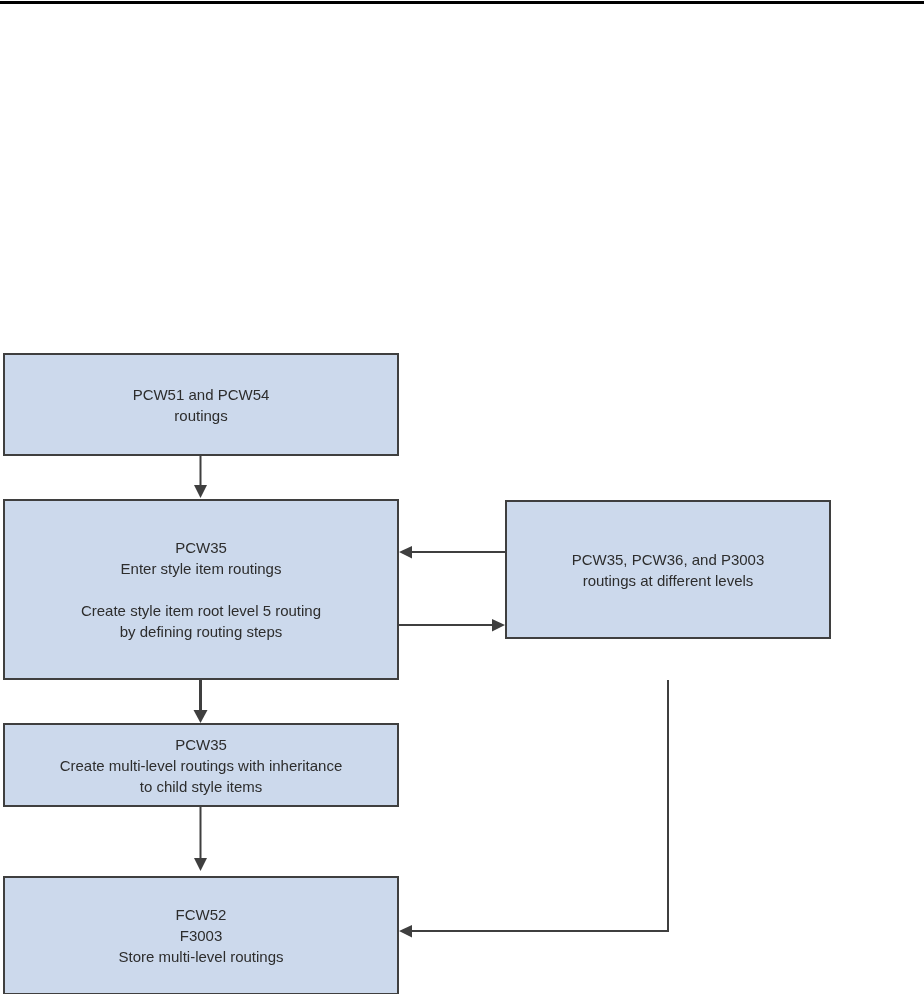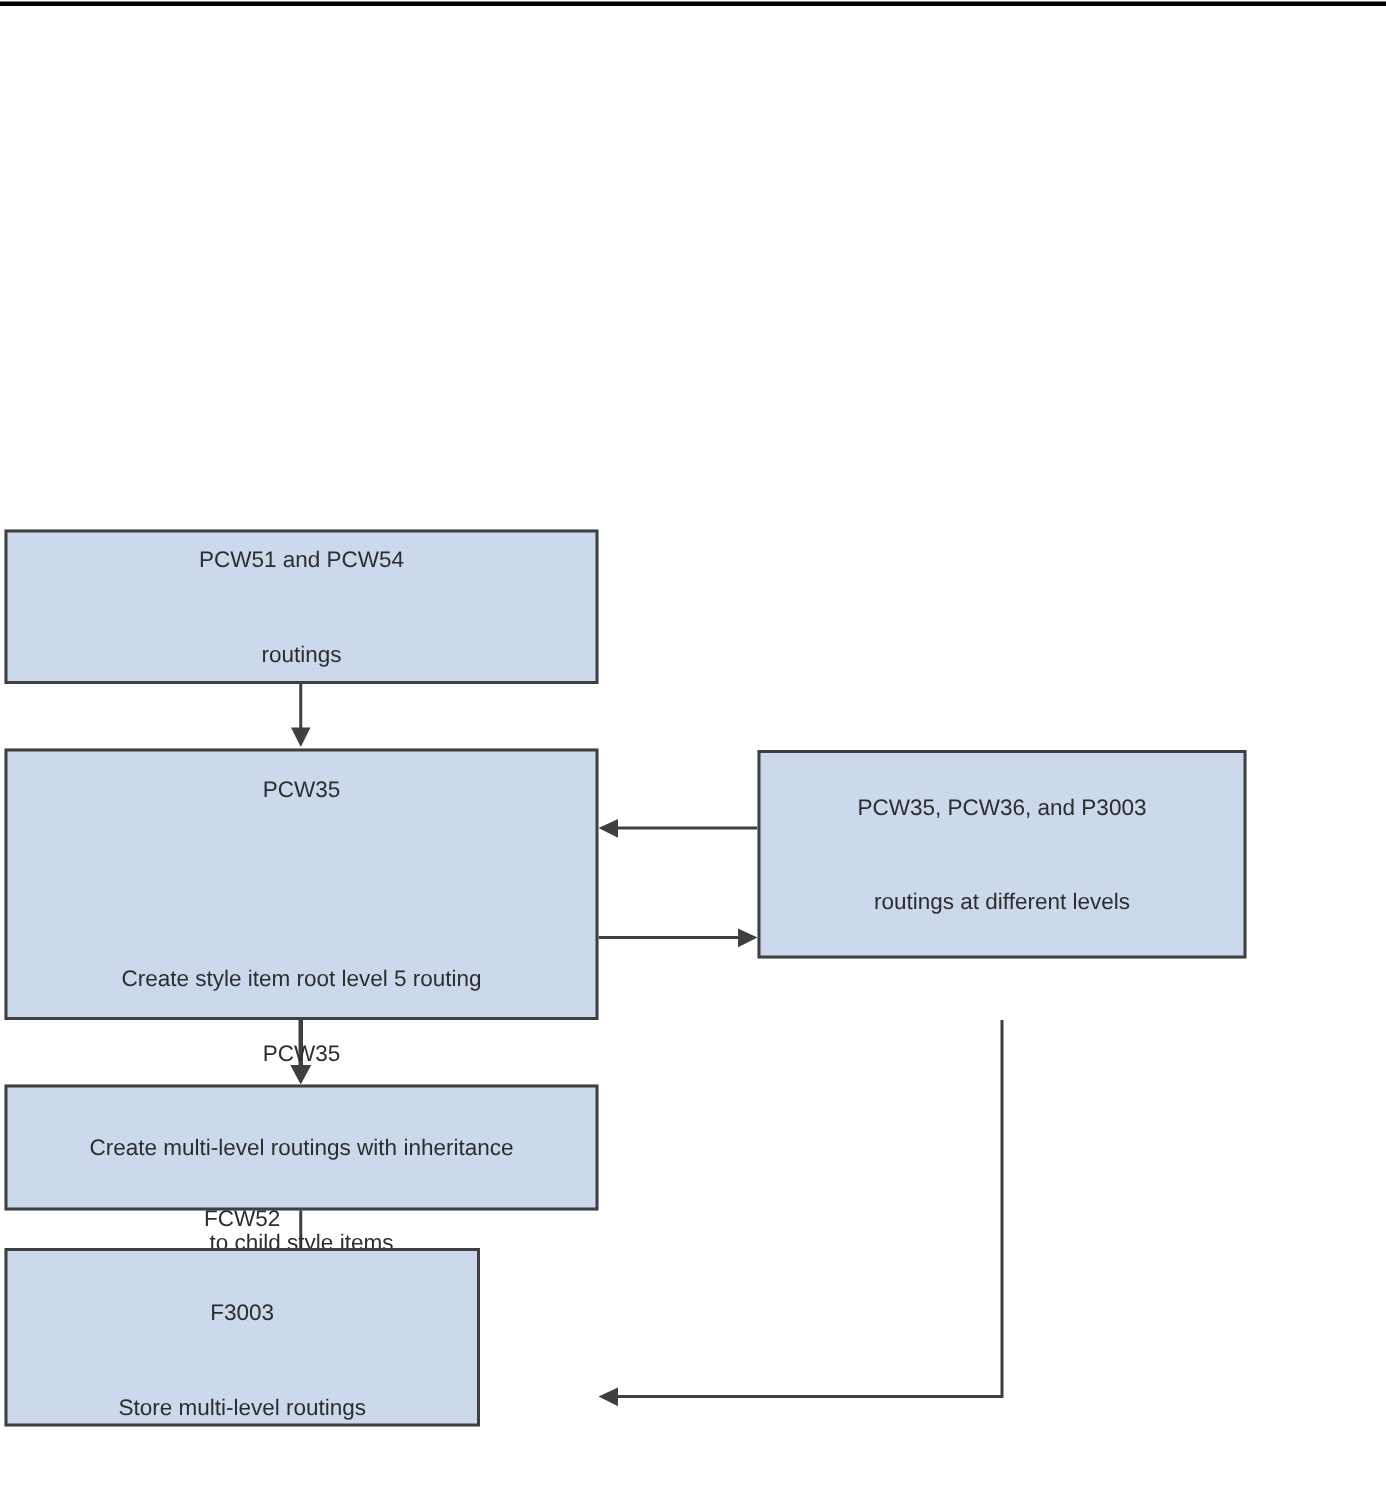--- a/index.html
+++ b/index.html
@@ -36,32 +36,31 @@
     background: #ccd9ec;
     border: 2px solid #3f3f3f;
     display: flex;
     flex-direction: column;
     justify-content: center;
     align-items: center;
     text-align: center;
     font-size: 15px;
     line-height: 21px;
     color: #2d2d2d;
-    gap: 42px;
   }
   .flow-box .line {
     min-height: 21px;
     width: 100%;
     white-space: nowrap;
   }
   #box-select   { left: 3px;   top: 353px; width: 396px; height: 103px; }
   #box-enter    { left: 3px;   top: 499px; width: 396px; height: 181px; }
   #box-except   { left: 505px; top: 500px; width: 326px; height: 139px; }
   #box-multi    { left: 3px;   top: 723px; width: 396px; height: 84px; }
-  #box-store    { left: 3px;   top: 832px; width: 317px; height: 119px; justify-content: flex-end; }
+  #box-store    { left: 3px;   top: 876px; width: 396px; height: 119px; }
 </style>
 </head>
 <body>
 
 <div id="canvas">
 
   <div class="top-rule"></div>
 
   <svg class="connectors" viewBox="0 0 924 994" xmlns="http://www.w3.org/2000/svg">
 
@@ -96,22 +95,24 @@
     </g>
   </svg>
 
   <div class="flow-box" id="box-select">
     <div class="line">PCW51 and PCW54</div>
     <div class="line">routings</div>
   </div>
 
   <div class="flow-box" id="box-enter">
     <div class="line">PCW35</div>
+    <div class="line">Enter style item routings</div>
     <div class="line"></div>
     <div class="line">Create style item root level 5 routing</div>
+    <div class="line">by defining routing steps</div>
   </div>
 
   <div class="flow-box" id="box-except">
     <div class="line">PCW35, PCW36, and P3003</div>
     <div class="line">routings at different levels</div>
   </div>
 
   <div class="flow-box" id="box-multi">
     <div class="line">PCW35</div>
     <div class="line">Create multi-level routings with inheritance</div>

